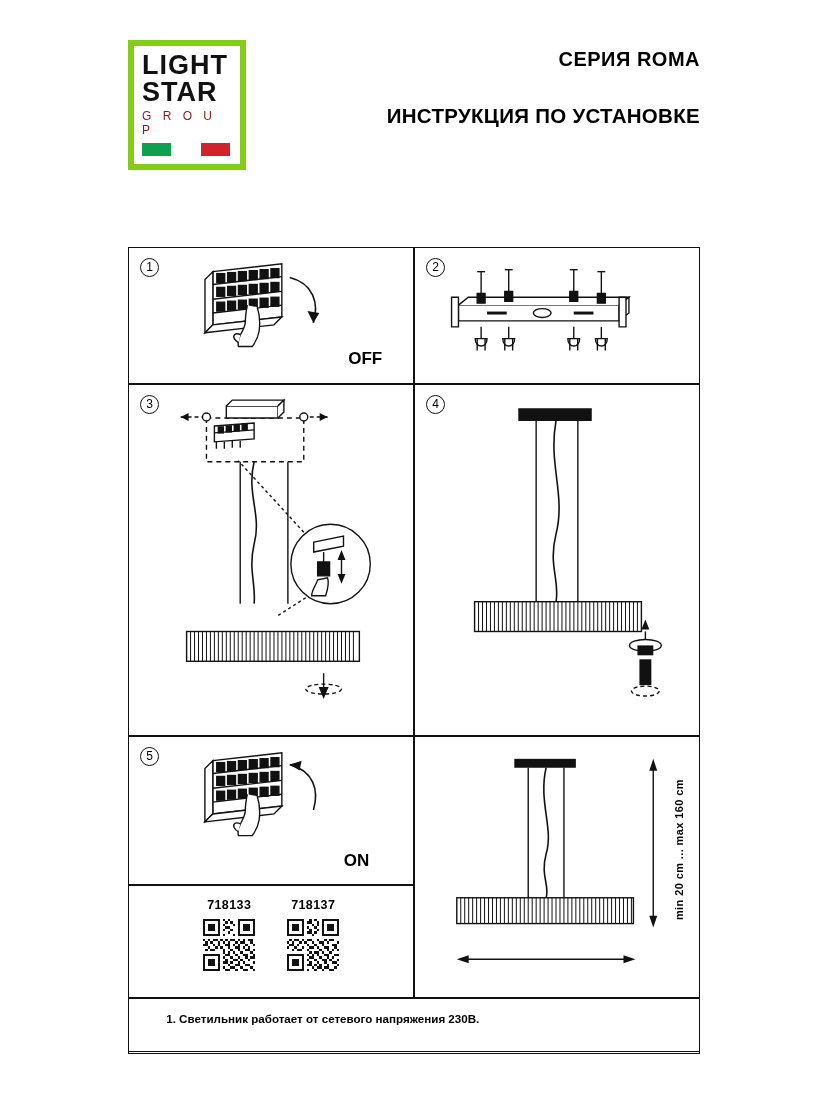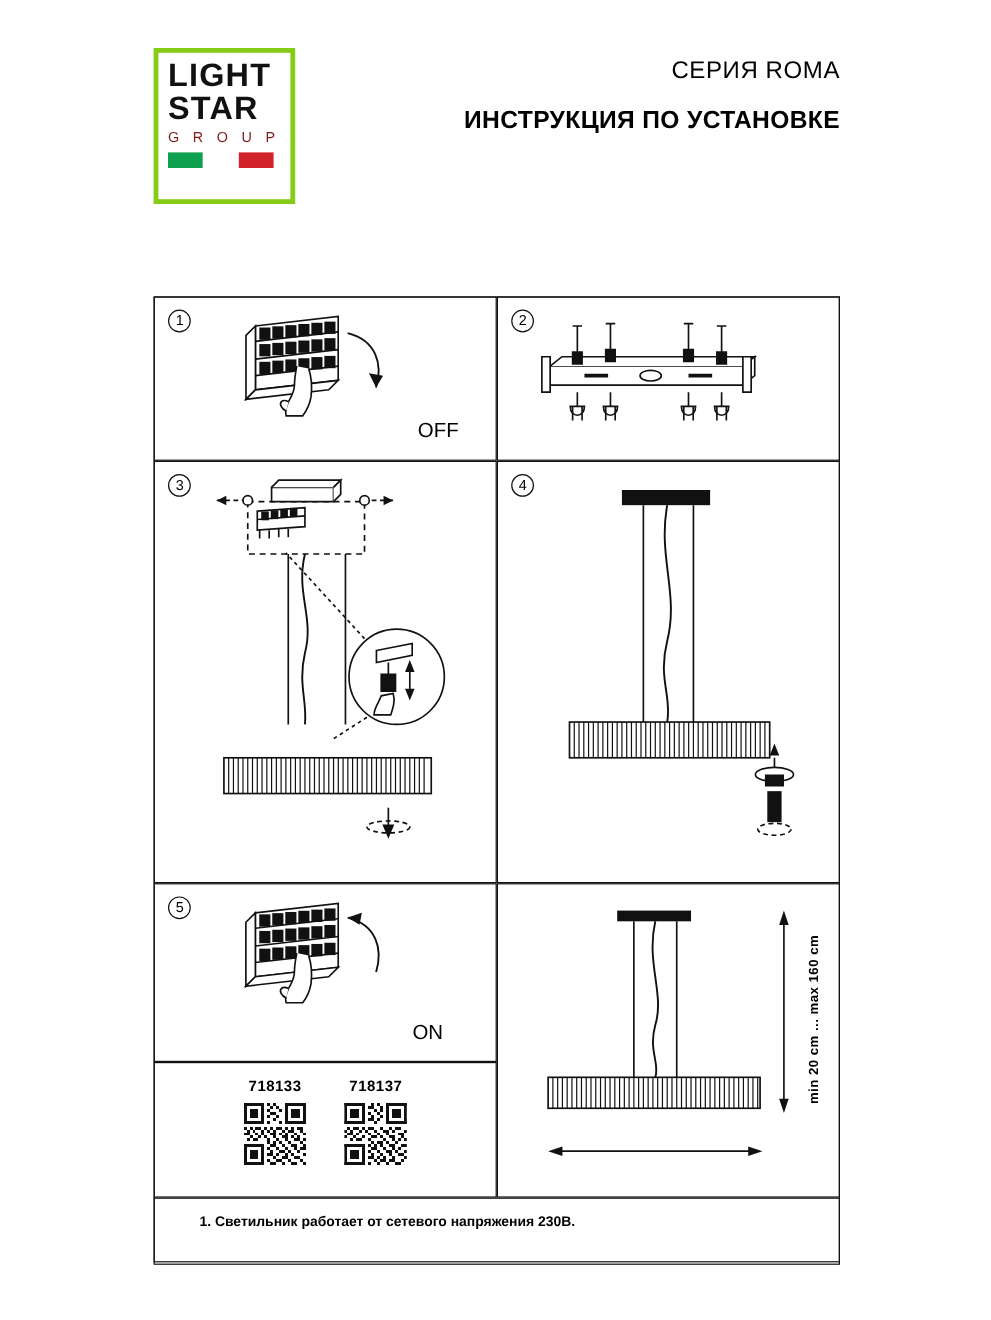--- a/index.html
+++ b/index.html
@@ -17,21 +17,21 @@
   
   .header {
     position: absolute;
     left: 128px; top: 40px;
     width: 572px; height: 152px;
     display: flex;
     align-items: flex-start;
   }
   .logo-box {
     width: 118px; height: 130px;
-    border: 4px solid #84cc16;
+    border: 6px solid #84cc16;
     display: flex;
     flex-direction: column;
     justify-content: flex-start;
     padding: 6px 8px 0 8px;
     flex: 0 0 auto;
   }
   .logo-line {
     font-weight: bold;
     font-size: 27px;
     line-height: 27px;
@@ -57,27 +57,27 @@
   .flag .r { background: #d2232a; }
 
   .header-text {
     margin-left: 24px;
     padding-top: 6px;
     flex: 1 1 auto;
     text-align: right;
   }
   .title-series,
   .title-articles {
-    font-weight: normal;
+    font-weight: bold;
     font-size: 20px;
     line-height: 27px;
     letter-spacing: 0.5px;
   }
   .title-instr {
-    margin-top: 14px;
+    margin-top: 29px;
     font-weight: bold;
     font-size: 20.5px;
     line-height: 27px;
     letter-spacing: 0.3px;
   }
 
   
   .sheet {
     position: absolute;
     left: 128px; top: 247px;
@@ -109,21 +109,21 @@
     line-height: 16px;
     text-align: center;
     font-weight: normal;
   }
 
   .svg-holder { position: absolute; inset: 0; }
   .svg-holder svg { display: block; width: 100%; height: 100%; }
 
   .onoff {
     position: absolute;
-    font-weight: normal;
+    font-weight: bold;
     font-size: 17px;
   }
   .off-label { right: 31px; bottom: 14px; }
   .on-label  { right: 44px; bottom: 13px; text-align: center; }
 
   
   .qr-wrap {
     position: absolute;
     inset: 0;
     display: flex;

